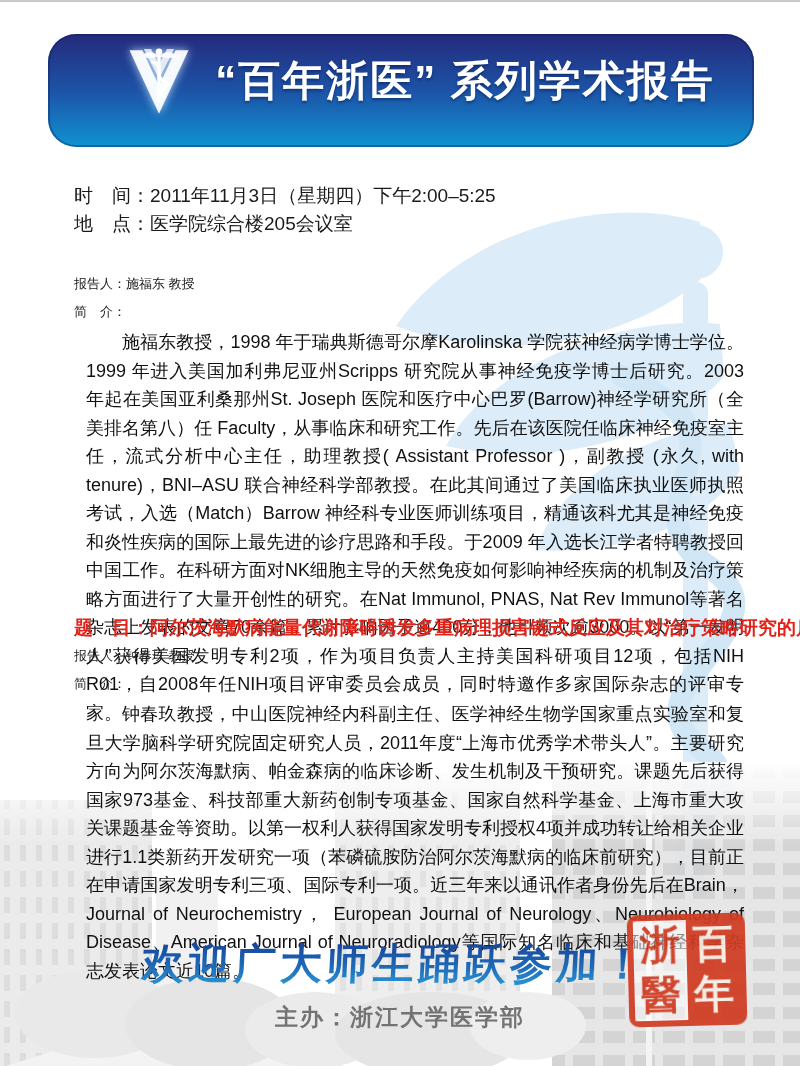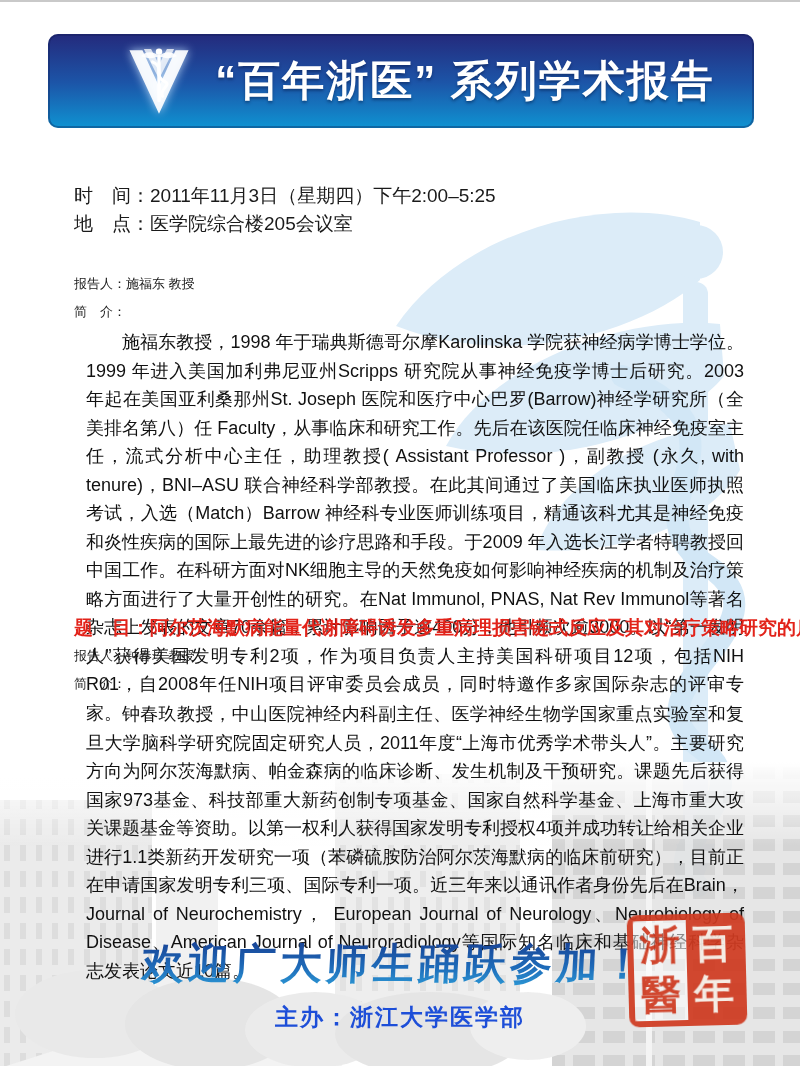--- a/index.html
+++ b/index.html
@@ -18,22 +18,22 @@
   .watermark{
     position:absolute;left:368px;top:192px;width:452px;height:730px;
     z-index:0;pointer-events:none;
   }
   .campus-photo{
     position:absolute;left:0;top:760px;width:800px;height:306px;
     z-index:0;pointer-events:none;
   }
   
   .banner{
-    position:absolute;left:48px;top:32px;width:706px;height:94px;
-    border-radius:10px;
+    position:absolute;left:48px;top:32px;width:706px;height:113px;
+    border-radius:28px;
     background:linear-gradient(180deg,#242a7c 0%,#1c55a8 52%,#0f93d2 100%);
     box-shadow:inset 0 0 0 2px rgba(15,25,80,.35);
     z-index:2;
   }
   .banner-icon{
     position:absolute;left:78px;top:12px;width:66px;height:72px;
     filter:drop-shadow(0 0 5px rgba(200,230,255,.95));
   }
   .banner-title{
     position:absolute;left:150px;right:22px;top:0;height:94px;
@@ -70,21 +70,21 @@
     position:absolute;left:130px;top:934px;width:530px;z-index:2;
     text-align:center;font-size:42px;font-weight:bold;letter-spacing:4px;
     white-space:nowrap;transform:skewX(-3deg);
     background:linear-gradient(180deg,#173b8f 0%,#1e6ab8 55%,#2fa3dc 100%);
     -webkit-background-clip:text;background-clip:text;
     color:transparent;
   }
   .organizer{
     position:absolute;left:0;top:1000px;width:800px;z-index:2;
     text-align:center;font-size:23px;font-weight:bold;
-    font-family:"Liberation Serif",serif;color:#1d4ed8;
+    font-family:"Liberation Serif",serif;color:#737373;
     letter-spacing:2px;
   }
   
   .seal{
     position:absolute;left:628px;top:912px;width:118px;height:112px;z-index:3;
     border:6px solid #cf3b21;border-radius:10px;
     display:grid;grid-template-columns:1fr 1fr;grid-template-rows:1fr 1fr;
     transform:rotate(-1.5deg);
     box-sizing:border-box;opacity:.93;
     font-family:"Liberation Serif",serif;

